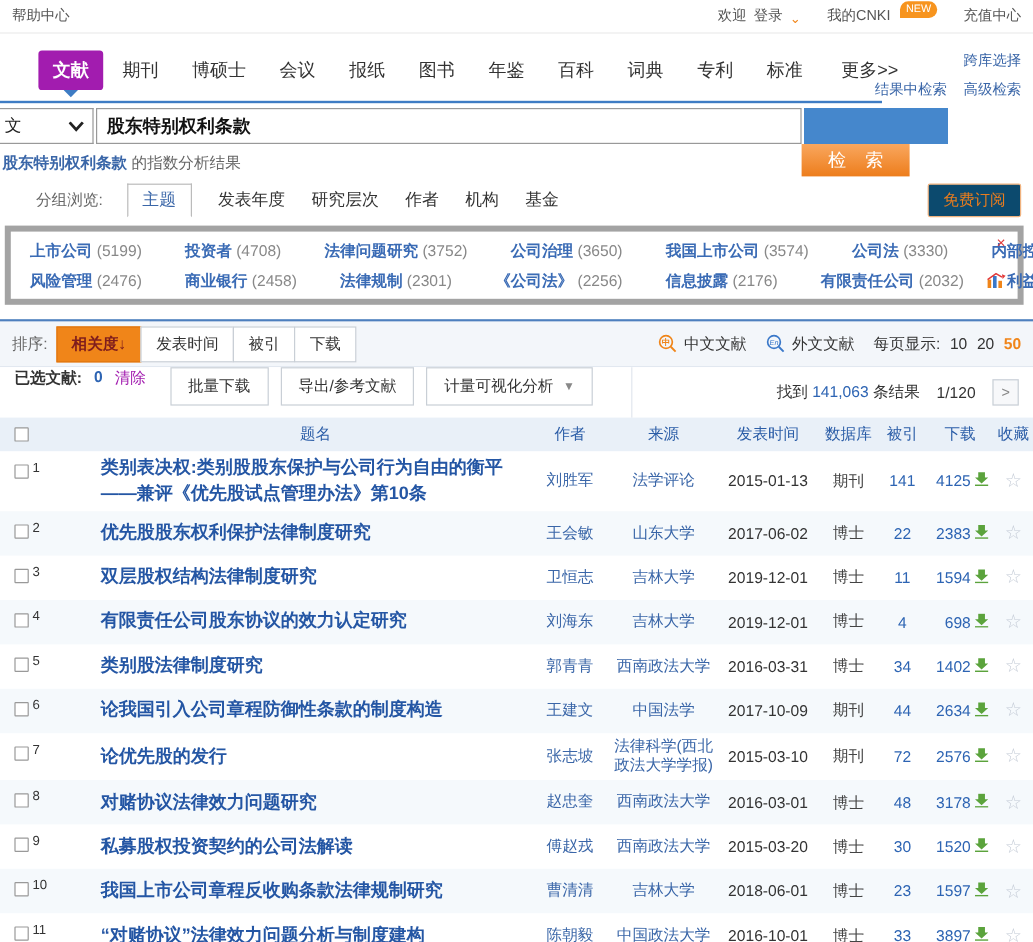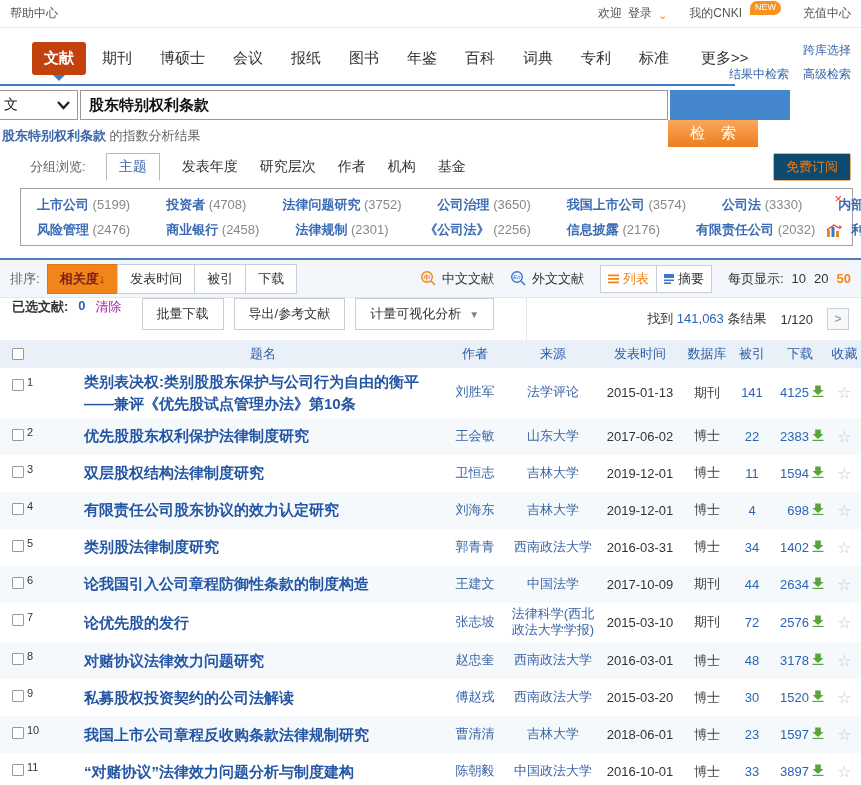--- a/index.html
+++ b/index.html
@@ -12,21 +12,21 @@
   .topbar-right { display:flex; align-items:center; gap:22px; }
   .tb-group { display:flex; align-items:center; gap:6px; }
   .chev-orange { color:#F08519; font-size:11px; position:relative; top:2px; }
   .new-badge { background:#F7941E; color:#fff; font-size:9px; line-height:1;
                padding:2px 5px 3px; border-radius:8px 8px 8px 0; position:relative; top:-6px; margin-left:2px; }
 
   
   .navbar { position:relative; height:58px; padding:14px 0 0 32px; }
   .nav-tabs { display:flex; align-items:center; gap:4px; font-size:15px; }
   .nav-tab { padding:7px 12px; color:#333; cursor:pointer; position:relative; }
-  .nav-tab.active { background:#c2410c; color:#fff; border-radius:3px; font-weight:bold; }
+  .nav-tab.active { background:#a21caf; color:#fff; border-radius:3px; font-weight:bold; }
   .nav-tab.active::after { content:""; position:absolute; left:50%; bottom:-6px; transform:translateX(-50%);
                border-left:6px solid transparent; border-right:6px solid transparent; border-top:6px solid #3E7CC4; }
   .nav-more { padding:7px 6px 7px 16px; font-size:15px; color:#333; }
   .nav-underline { position:absolute; left:0; bottom:0; width:735px; height:2px; background:#3E7CC4; }
   .cross-db { position:absolute; top:14px; right:10px; font-size:12px; color:#3A66A8; }
   .nav-right-links { position:absolute; bottom:3px; right:10px; font-size:12px; color:#3A66A8; display:flex; gap:14px; }
 
   
   .search-row { position:relative; height:58px; }
   .field-select { position:absolute; left:0; top:4px; width:78px; height:30px; border:1px solid #999;
@@ -44,21 +44,21 @@
 
   
   .group-row { margin-top:8px; height:30px; display:flex; align-items:center; padding:0 10px 0 30px; gap:20px; font-size:14px; }
   .group-label { color:#666; font-size:13px; }
   .group-item { color:#333; cursor:pointer; }
   .group-item.active { color:#3A66A8; border:1px solid #bbb; border-bottom-color:#fff; background:#fff; padding:4px 12px; }
   .free-sub { margin-left:auto; color:#E87C1E; border:1px solid #F0B27E; padding:4px 12px; font-size:13px;
               border-radius:2px; background:#0c4a6e; cursor:pointer; }
 
   
-  .topic-box { margin:6px 8px 0 20px; border:1px solid #a3a3a3; position:relative; padding:3px 40px 3px 16px; }
+  .topic-box { margin:6px 8px 0 4px; border:5px solid #a3a3a3; position:relative; padding:3px 40px 3px 16px; }
   .topic-row { display:flex; align-items:center; gap:36px; height:25px; font-size:13px; white-space:nowrap; }
   .topic-tag { cursor:pointer; }
   .topic-tag b { color:#3A6BB5; font-weight:bold; }
   .topic-tag span { color:#888; }
   .topic-close { position:absolute; top:2px; right:10px; color:#E23B3B; font-size:13px; cursor:pointer; }
   .topic-chart { position:absolute; bottom:4px; right:9px; cursor:pointer; }
 
   
   .results { margin-top:12px; border-top:2px solid #4D7FBE; }
 
@@ -232,38 +232,20 @@
         <span>中文文献</span>
       </div>
       <div class="lang-item">
         <svg width="17" height="17" viewBox="0 0 17 17">
           <circle cx="7" cy="7" r="5.3" fill="none" stroke="#3A78C9" stroke-width="1.4"></circle>
           <text x="7" y="9.4" font-size="6" fill="#3A78C9" text-anchor="middle" font-style="italic">En</text>
           <line x1="11" y1="11" x2="15" y2="15" stroke="#3A78C9" stroke-width="1.6"></line>
         </svg>
         <span>外文文献</span>
       </div>
-      <div class="view-toggle">
-        <div class="vseg active">
-          <svg width="11" height="10" viewBox="0 0 11 10">
-            <rect x="0" y="0.5" width="11" height="1.8" fill="#F08519"></rect>
-            <rect x="0" y="4" width="11" height="1.8" fill="#F08519"></rect>
-            <rect x="0" y="7.5" width="11" height="1.8" fill="#F08519"></rect>
-          </svg>
-          <span>列表</span>
-        </div>
-        <div class="vseg">
-          <svg width="10" height="10" viewBox="0 0 10 10">
-            <rect x="0" y="0" width="10" height="4" fill="#3A78C9"></rect>
-            <rect x="0" y="5.5" width="10" height="1.6" fill="#3A78C9"></rect>
-            <rect x="0" y="8.4" width="7" height="1.6" fill="#3A78C9"></rect>
-          </svg>
-          <span>摘要</span>
-        </div>
-      </div>
       <div class="per-page">
         <span>每页显示:</span>
         <span id="per-page-opts" style="display:flex; gap:8px;">
             <span class="pp-opt">10</span>
             <span class="pp-opt">20</span>
             <span class="pp-opt active">50</span>
           </span>
       </div>
     </div>
   </div>

